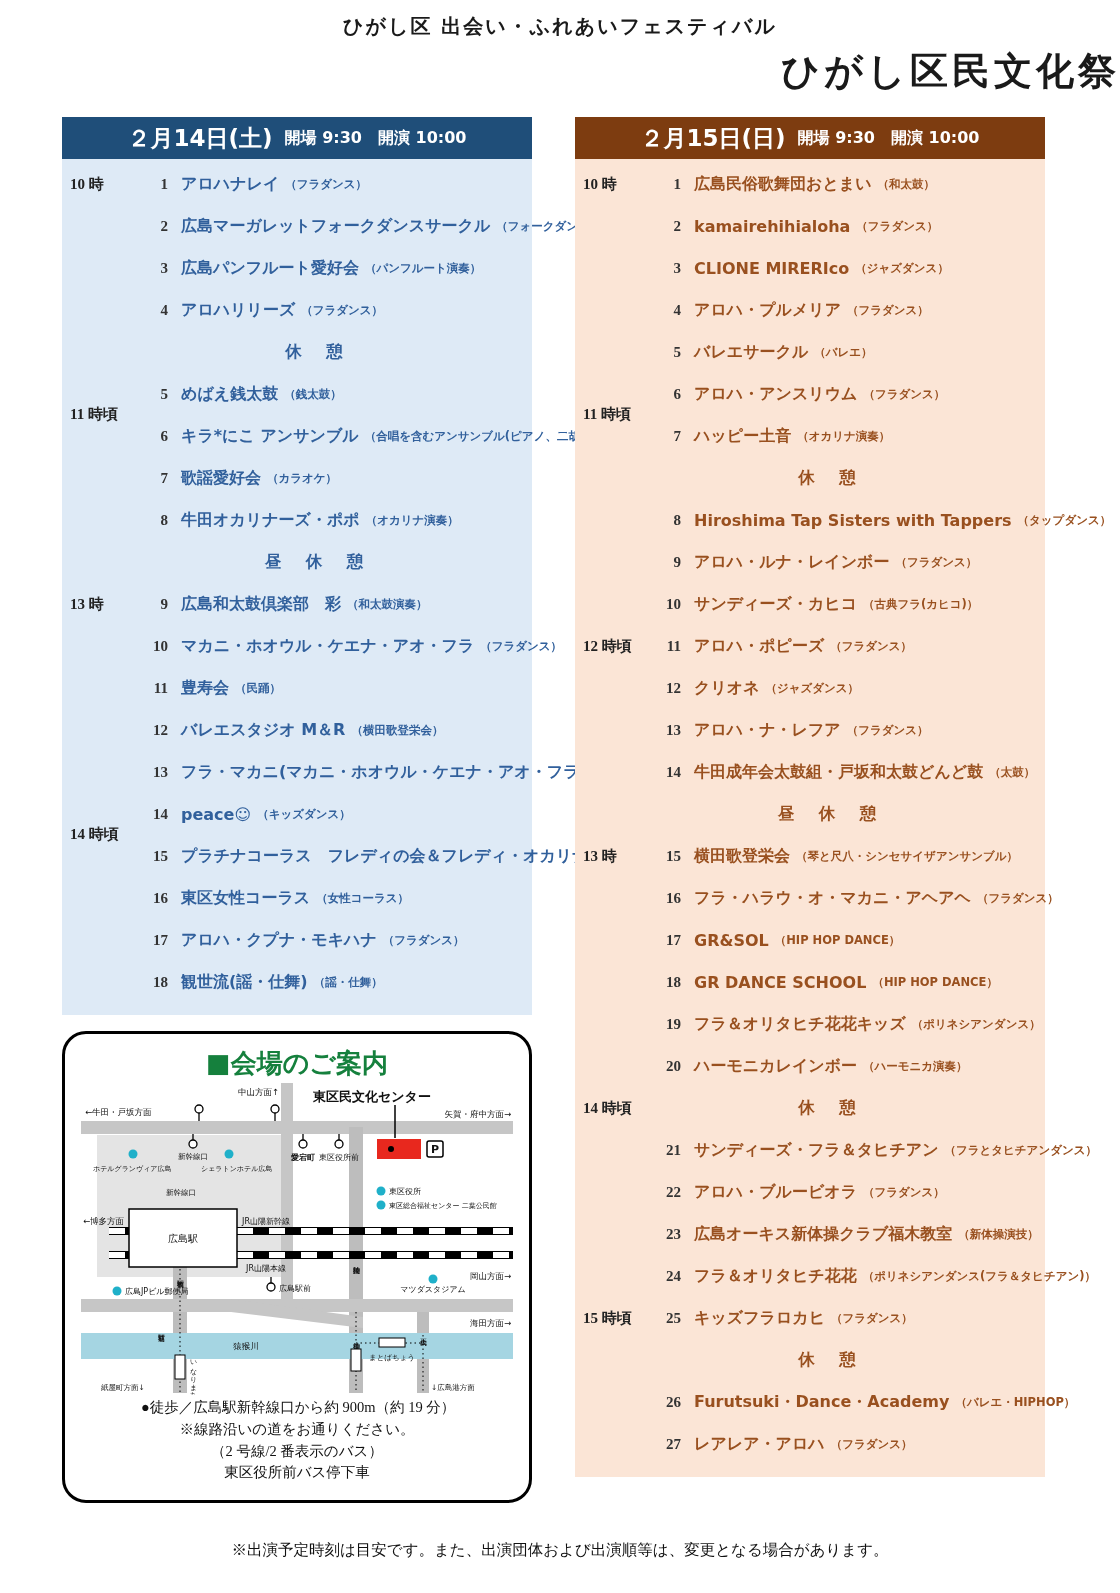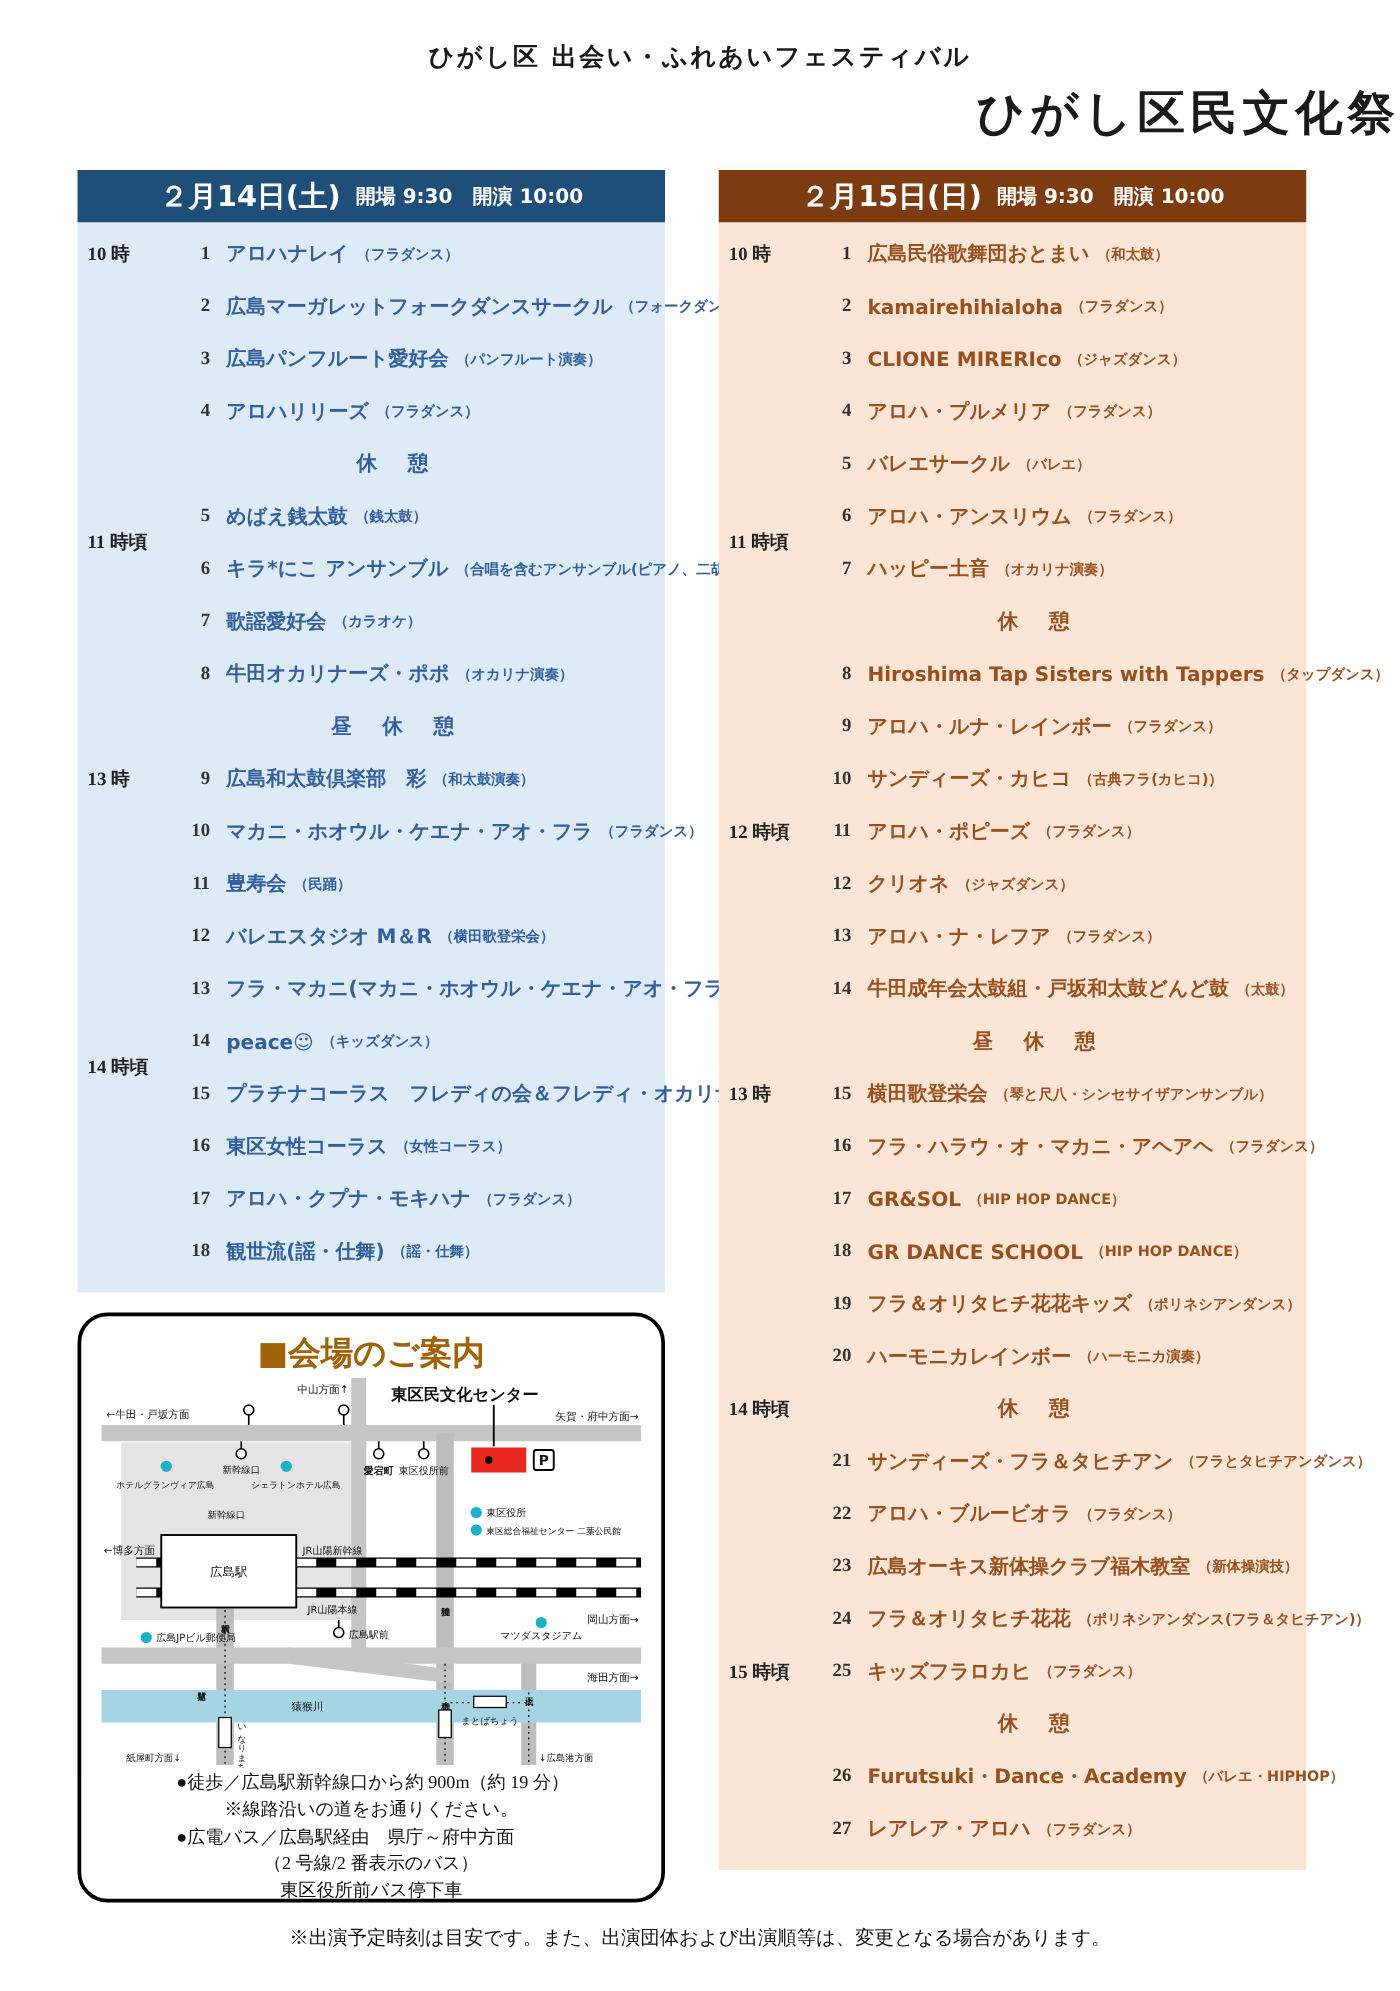--- a/index.html
+++ b/index.html
@@ -4,21 +4,21 @@
 <style>
   :root{
     --day1-header:#1F4E79; --day1-bg:#DEEAF6; --day1-text:#31609C;
     --day2-header:#7D3C10; --day2-bg:#FBE5D6; --day2-text:#99501F;
     --venue-red:#E8281E; --landmark-teal:#1FB0C9; --river-blue:#A5D5E2;
     --road-gray:#C6C6C6; --zone-gray:#E4E4E4;
   }
   html,body{margin:0;padding:0;}
   body{background:#fff;font-family:"DejaVu Sans","Liberation Sans",sans-serif;}
   .page{position:relative;width:1120px;height:1593px;background:#fff;overflow:hidden;}
-  .header-area{text-align:center;padding-top:32px;color:#1a1a1a;}
+  .header-area{text-align:center;padding-top:13px;color:#1a1a1a;}
   .subtitle{font-size:20px;font-weight:bold;letter-spacing:2px;}
   .main-title{font-size:38px;font-weight:bold;letter-spacing:4px;margin-top:6px;text-align:right;}
   .columns{display:flex;margin:20px 62px 0;gap:43px;align-items:flex-start;}
   .col{width:470px;flex:0 0 470px;}
   .day-header{height:42px;display:flex;align-items:center;justify-content:center;gap:12px;color:#fff;}
   .day1 .day-header{background:var(--day1-header);}
   .day2 .day-header{background:var(--day2-header);}
   .date-label{font-size:23px;font-weight:bold;}
   .info-label{font-size:16px;font-weight:bold;}
   .rows{padding:4px 0 12px;}
@@ -29,21 +29,21 @@
         font-size:15px;color:#222;position:relative;}
   .time-above{transform:translateY(-22px);}
   .num{width:28px;flex:0 0 28px;text-align:right;margin-right:13px;
        font-family:"Liberation Serif","DejaVu Serif",serif;font-size:15px;color:#333;}
   .name{font-size:16px;}
   .genre{font-size:11.5px;margin-left:6px;}
   .break-label{flex:1;text-align:center;font-size:16.5px;letter-spacing:4px;margin-right:40px;}
   
   .map-box{margin-top:16px;border:3.5px solid #000;border-radius:24px;height:472px;
            box-sizing:border-box;padding:8px 12px 6px;background:#fff;}
-  .map-title{text-align:center;font-size:26px;font-weight:bold;color:#a16207;margin:4px 0 2px;}
+  .map-title{text-align:center;font-size:26px;font-weight:bold;color:#15803d;margin:4px 0 2px;}
   .map-svg{display:block;margin:0 auto;}
   .map-notes{font-family:"Liberation Serif","DejaVu Serif",serif;font-size:14.5px;color:#111;
              line-height:1.5;margin-top:2px;}
   .note-bullet{text-align:left;padding-left:64px;}
   .note-center{text-align:center;}
   .footer{position:absolute;left:0;right:0;top:1540px;text-align:center;
           font-family:"Liberation Serif","DejaVu Serif",serif;font-size:15.5px;color:#111;}
   svg text{font-family:"DejaVu Sans","Liberation Sans",sans-serif;fill:#111;}
   .vtext{writing-mode:vertical-rl;}
 </style>
@@ -276,21 +276,20 @@
           <rect x="270" y="266" width="10" height="22" fill="#fff" stroke="#000"></rect>
           <rect x="298" y="255" width="26" height="9" fill="#fff" stroke="#000"></rect>
           <text x="112" y="272" font-size="7" class="vtext">いなりまち</text>
           <text x="20" y="307" font-size="7.5">紙屋町方面↓</text>
           <text x="311" y="277" font-size="7.5" text-anchor="middle">まとばちょう</text>
           <text x="350" y="307" font-size="7.5">↓広島港方面</text>
         </svg>
         <div class="map-notes">
             <div class="note-bullet">●徒歩／広島駅新幹線口から約 900m（約 19 分）</div>
             <div class="note-center">※線路沿いの道をお通りください。</div>
-            <div class="note-bullet">●広電バス／広島駅経由　県庁～府中方面</div>
             <div class="note-center">（2 号線/2 番表示のバス）</div>
             <div class="note-center">東区役所前バス停下車</div>
           </div>
       </div>
     </div>
 
     <div class="col day2">
       <div class="day-header">
         <span class="date-label">２月15日(日)</span>
         <span class="info-label">開場 9:30　開演 10:00</span>

